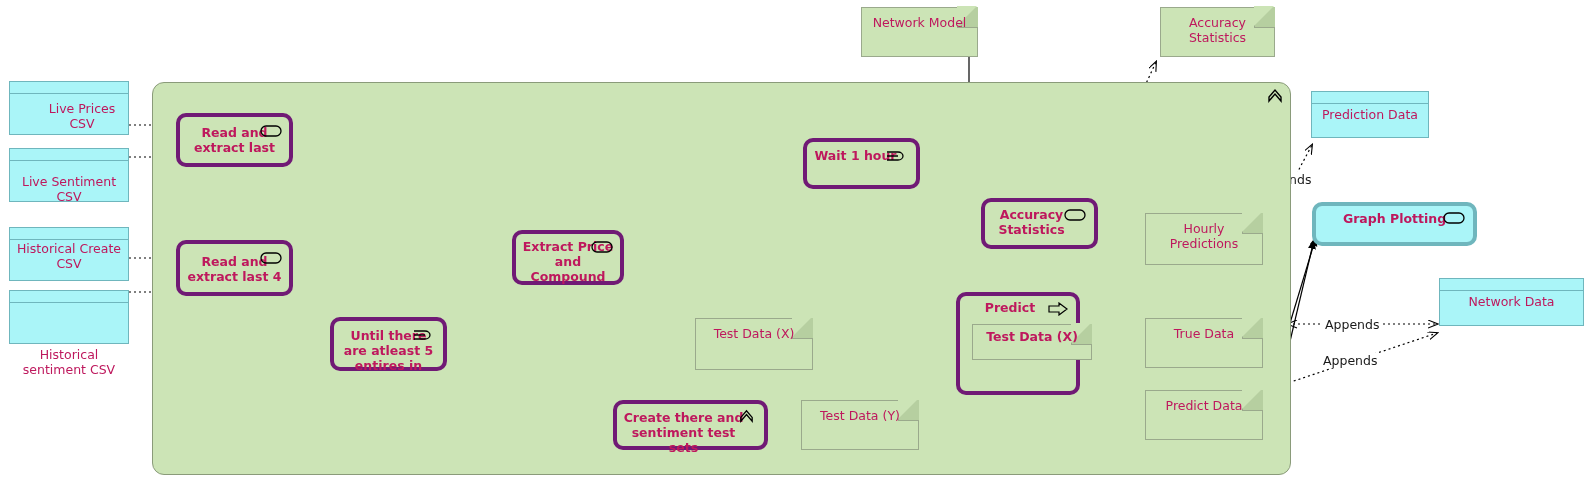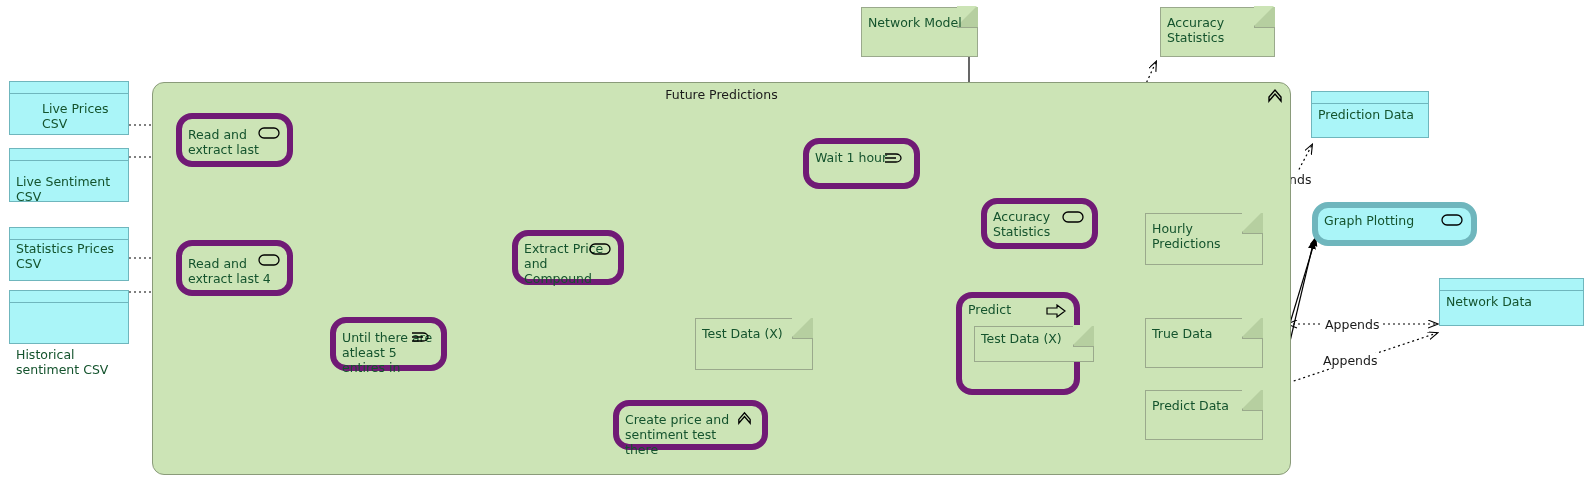--- a/index.html
+++ b/index.html
@@ -4,35 +4,35 @@
 <style>
   html,body{margin:0;padding:0;background:#ffffff;}
   body{font-family:"DejaVu Sans","Liberation Sans",sans-serif;}
   #stage{position:relative;width:1591px;height:489px;overflow:hidden;background:#ffffff;}
   #edges{position:absolute;left:0;top:0;width:1591px;height:489px;pointer-events:none;}
 
   
   .node{position:absolute;box-sizing:border-box;}
 
   
-  .fn{border:6px solid #701a75;border-radius:16px;background:#cce4b6;}
+  .fn{border:4px solid #701a75;border-radius:10px;background:#cce4b6;font-weight:bold;}
   .fn.cyan{background:#aaf5f8;border-color:#6fb6bd;}
 
   
   .doc{border:1px solid #9aa98c;background:#cce4b6;}
   .doc .fold{position:absolute;right:-1px;top:-1px;width:20px;height:20px;
     background:#b6cfa0;border-left:1px solid #9aa98c;border-bottom:1px solid #9aa98c;}
   .doc .fold:after{content:"";position:absolute;left:-1px;top:-1px;width:0;height:0;
     border-left:20px solid #cce4b6;border-bottom:20px solid transparent;}
 
   
   .obj{border:1px solid #6fb6bd;background:#aaf5f8;}
   .obj .band{position:absolute;left:0;top:0;right:0;height:11px;border-bottom:1px solid #6fb6bd;}
 
-  .lbl{position:absolute;left:0;right:0;text-align:left;color:#14532d;
+  .lbl{position:absolute;left:0;right:0;text-align:center;color:#be185d;
        font-size:12.5px;line-height:15px;padding:0 6px;box-sizing:border-box;}
 
   
   #container{position:absolute;left:152px;top:82px;width:1137px;height:391px;
     background:#cce4b6;border:1px solid #8a9b7a;border-radius:12px;}
   #container-title{position:absolute;left:0;right:0;top:4px;text-align:center;
     font-size:12.5px;color:#1a1a1a;}
 
   
   .ico{position:absolute;}
@@ -117,39 +117,38 @@
   </svg>
 
   <div class="elabel" style="left:530px;top:147px;">Loop</div>
   <div class="elabel" style="left:352px;top:194px;">After 5 passed</div>
   <div class="elabel" style="left:420px;top:294px;">Combine - up to 5</div>
   <div class="elabel onwhite" style="left:1254px;top:172px;">Appends</div>
   <div class="elabel onwhite" style="left:1322px;top:317px;">Appends</div>
   <div class="elabel onwhite" style="left:1320px;top:353px;">Appends</div>
 
   <div id="container">
-    <div id="container-title">Future Predictions</div>
     <div class="ico" style="right:6px;top:4px;">
       <svg width="18" height="18" viewBox="0 0 18 18">
           <path d="M3,14 L3,10 L9,3 L15,10 L15,14 L9,7 z" fill="none" stroke="#000" stroke-width="1.4"></path>
         </svg>
     </div>
   </div>
 
   <div class="node obj" style="left:9px;top:81px;width:120px;height:54px;">
     <div class="band"></div>
     <div class="lbl" style="top:19px;padding-left:32px;">Live Prices CSV</div>
   </div>
   <div class="node obj" style="left:9px;top:148px;width:120px;height:54px;">
     <div class="band"></div>
     <div class="lbl" style="top:13px;margin-top:12px;">Live Sentiment CSV</div>
   </div>
   <div class="node obj" style="left:9px;top:227px;width:120px;height:54px;">
     <div class="band"></div>
-    <div class="lbl" style="top:13px;">Statistics Prices CSV</div>
+    <div class="lbl" style="top:13px;">Historical Create CSV</div>
   </div>
   <div class="node obj" style="left:9px;top:290px;width:120px;height:54px;">
     <div class="band"></div>
     <div class="lbl" style="top:13px;margin-top:43px;">Historical sentiment CSV</div>
   </div>
 
   <div class="node doc" style="left:861px;top:7px;width:117px;height:50px;">
     <div class="fold"></div>
     <div class="lbl" style="top:7px;">Network Model</div>
   </div>
@@ -216,21 +215,21 @@
   <div class="node fn" style="left:803px;top:138px;width:117px;height:51px;">
     <div class="lbl" style="top:6px;padding-right:18px;">Wait 1 hour</div>
     <div class="ico" style="right:8px;top:7px;">
       <svg width="22" height="14" viewBox="0 0 22 14">
           <path d="M1,3 L12,3 a5,4 0 0 1 0,8 L1,11 M1,7 L12,7" fill="none" stroke="#000" stroke-width="1.3"></path>
         </svg>
     </div>
   </div>
 
   <div class="node fn" style="left:613px;top:400px;width:155px;height:50px;">
-    <div class="lbl" style="top:6px;padding-right:20px;">Create price and sentiment test there</div>
+    <div class="lbl" style="top:6px;padding-right:20px;">Create there and sentiment test sets</div>
     <div class="ico" style="right:9px;top:4px;">
       <svg width="17" height="17" viewBox="0 0 18 18">
           <path d="M3,14 L3,10 L9,3 L15,10 L15,14 L9,7 z" fill="none" stroke="#000" stroke-width="1.4"></path>
         </svg>
     </div>
   </div>
 
   <div class="node fn" style="left:956px;top:292px;width:124px;height:103px;">
     <div class="lbl" style="top:4px;padding-right:22px;">Predict</div>
     <div class="ico" style="right:8px;top:6px;">
@@ -251,20 +250,24 @@
           <rect x="1" y="2" width="20" height="10" rx="5" fill="none" stroke="#000" stroke-width="1.3"></rect>
         </svg>
     </div>
   </div>
 
   <div class="node doc" style="left:695px;top:318px;width:118px;height:52px;">
     <div class="fold"></div>
     <div class="lbl" style="top:7px;">Test Data (X)</div>
   </div>
 
+  <div class="node doc" style="left:801px;top:400px;width:118px;height:50px;">
+    <div class="fold"></div>
+    <div class="lbl" style="top:7px;">Test Data (Y)</div>
+  </div>
 
   <div class="node doc" style="left:1145px;top:318px;width:118px;height:50px;">
     <div class="fold"></div>
     <div class="lbl" style="top:7px;">True Data</div>
   </div>
 
   <div class="node doc" style="left:1145px;top:213px;width:118px;height:52px;">
     <div class="fold"></div>
     <div class="lbl" style="top:7px;">Hourly Predictions</div>
   </div>

